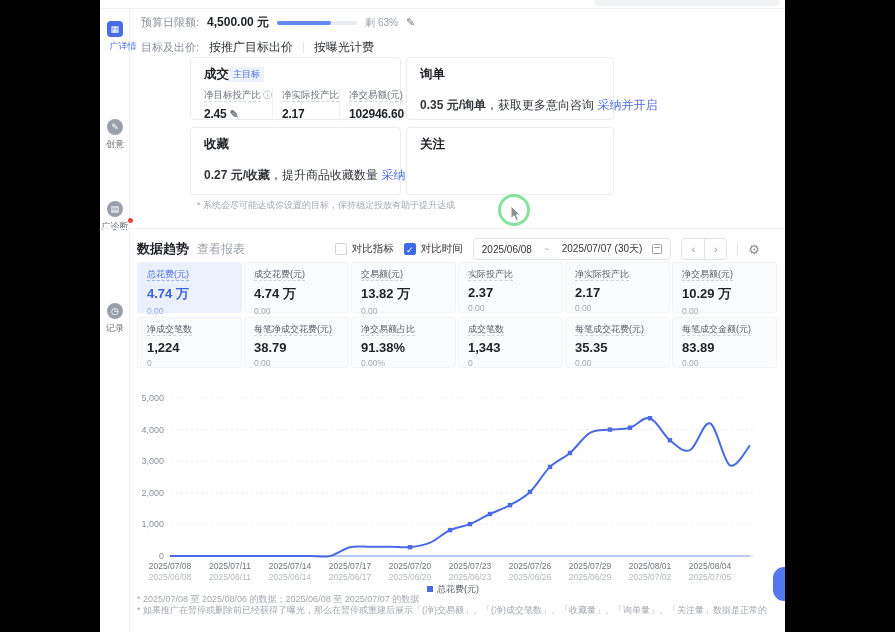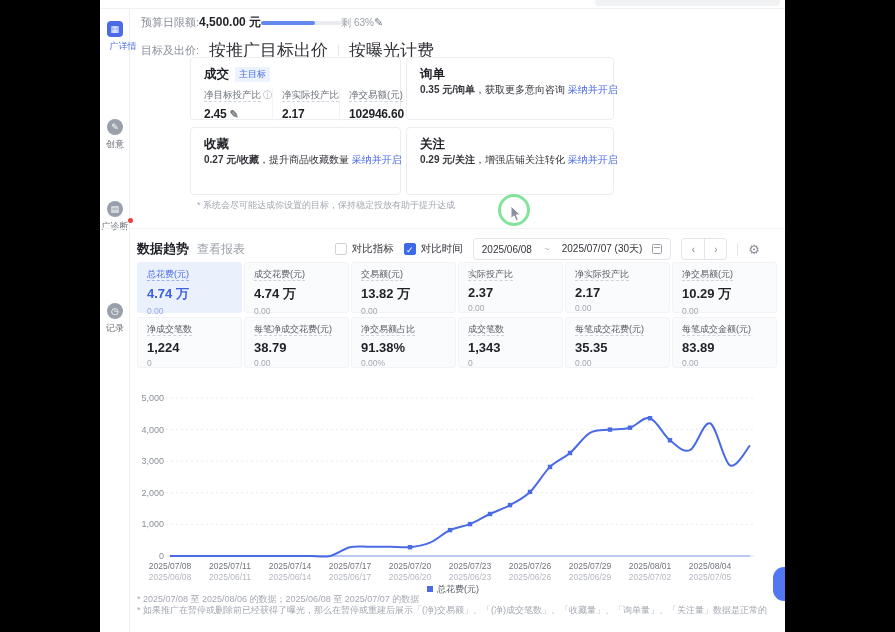--- a/index.html
+++ b/index.html
@@ -20,49 +20,49 @@
   .side-icon { width:16px; height:16px; border-radius:50%; background:#9aa0ab; color:#fff;
                font-size:9px; line-height:16px; text-align:center; }
   .side-item.active .side-icon { border-radius:4px; background:#4a6be4; }
   .side-label { font-size:9px; color:#6b7078; white-space:nowrap; position:relative; }
   .side-item.active .side-label { color:#4a6be4;margin-left:16px; }
   .red-dot { position:absolute; right:-4px; top:-2px; width:5px; height:5px;
              border-radius:50%; background:#f0413c; }
 
   
   .row-label { font-size:11px; color:#8a8f99; }
-  .budget-row { position:absolute; left:41px; top:14px; display:flex; align-items:center; gap:0; }
+  .budget-row { position:absolute; left:41px; top:14px; display:flex; align-items:center; gap:8px; }
   .budget-value { font-size:12px; font-weight:bold; color:#1f2127; }
   .pbar { width:80px; height:4px; border-radius:2px; background:#e9ebf0; position:relative; }
   .pbar-fill { position:absolute; left:0; top:0; height:4px; border-radius:2px;
                width:67%; background:#6488ef; }
   .remain { font-size:10px; color:#9aa0a8; }
   .pencil { font-size:11px; color:#7a8089; cursor:pointer; }
 
   
   .goal-bar { position:absolute; left:41px; top:39px; display:flex; align-items:center; gap:10px; }
-  .goal-opt { font-size:17px; color:#32343a; cursor:pointer; }
+  .goal-opt { font-size:12px; color:#32343a; cursor:pointer; }
   .vsep { width:1px; height:11px; background:#e3e5e9; }
 
   
   .goal-grid { position:absolute; left:90px; top:57px; display:grid;
                grid-template-columns:211px 208px; grid-template-rows:63px 68px; gap:7px 5px; }
   .goal-card { border:1px solid #ebedf0; border-radius:4px; background:#fff; padding:8px 13px; }
-  .gc-head { display:flex; align-items:center; gap:6px; }
+  .gc-head { display:flex; align-items:center; }
   .gc-title { font-size:12.5px; font-weight:bold; color:#1f2127; }
   .badge { font-size:9px; color:#4a6be4; background:#ecf2fe; border-radius:0; padding:1px 4px; }
   .gc-stats { display:flex; margin-top:6px; }
   .gc-stat { flex:1; }
   .gc-stat + .gc-stat { border-left:1px solid #f2f3f5; padding-left:9px; }
   .gc-label { font-size:9.5px; color:#6b7078; white-space:nowrap; }
   .gc-label .u { border-bottom:1px dashed #cfd3da; padding-bottom:1px; }
   .info { font-size:9px; color:#a6abb3; margin-left:2px; cursor:pointer; }
   .gc-value { font-size:12px; font-weight:bold; color:#1f2127; margin-top:5px; letter-spacing:-0.2px; }
   .gc-value .pencil { margin-left:3px; }
-  .gc-desc { font-size:10px; color:#32343a; white-space:nowrap; }
+  .gc-desc { font-size:12px; color:#32343a; margin-top:14px; white-space:nowrap; }
   .gc-desc b { font-weight:bold; }
   .link { color:#4a6be4; cursor:pointer; text-decoration:none; }
   .goal-note { position:absolute; left:97px; top:199px; font-size:9px; color:#a3a8b0; }
 
   .section-split { position:absolute; left:0; top:228px; width:685px; height:1px; background:#f2f3f5; }
 
   
   .trend-title-wrap { position:absolute; left:37px; top:240px; display:flex; align-items:baseline; gap:8px; }
   .trend-title { font-size:13px; font-weight:bold; color:#1f2127; }
   .report-link { font-size:12px; color:#9aa0a8; cursor:pointer; }
@@ -190,21 +190,20 @@
     <div class="goal-card">
       <div class="gc-head">
           <span class="gc-title">收藏</span>
         </div>
       <div class="gc-desc"><b>0.27 元/收藏</b><span>，提升商品收藏数量 </span><a class="link">采纳并开启</a></div>
     </div>
     <div class="goal-card">
       <div class="gc-head">
           <span class="gc-title">关注</span>
         </div>
-      <div class="gc-desc"><b>0.29 元/关注</b><span>，增强店铺关注转化 </span><a class="link">采纳并开启</a></div>
     </div>
   </div>
   <div class="goal-note">* 系统会尽可能达成你设置的目标，保持稳定投放有助于提升达成</div>
 
   <div class="section-split"></div>
 
   <div class="trend-title-wrap">
     <span class="trend-title">数据趋势</span>
     <span class="report-link">查看报表</span>
   </div>

